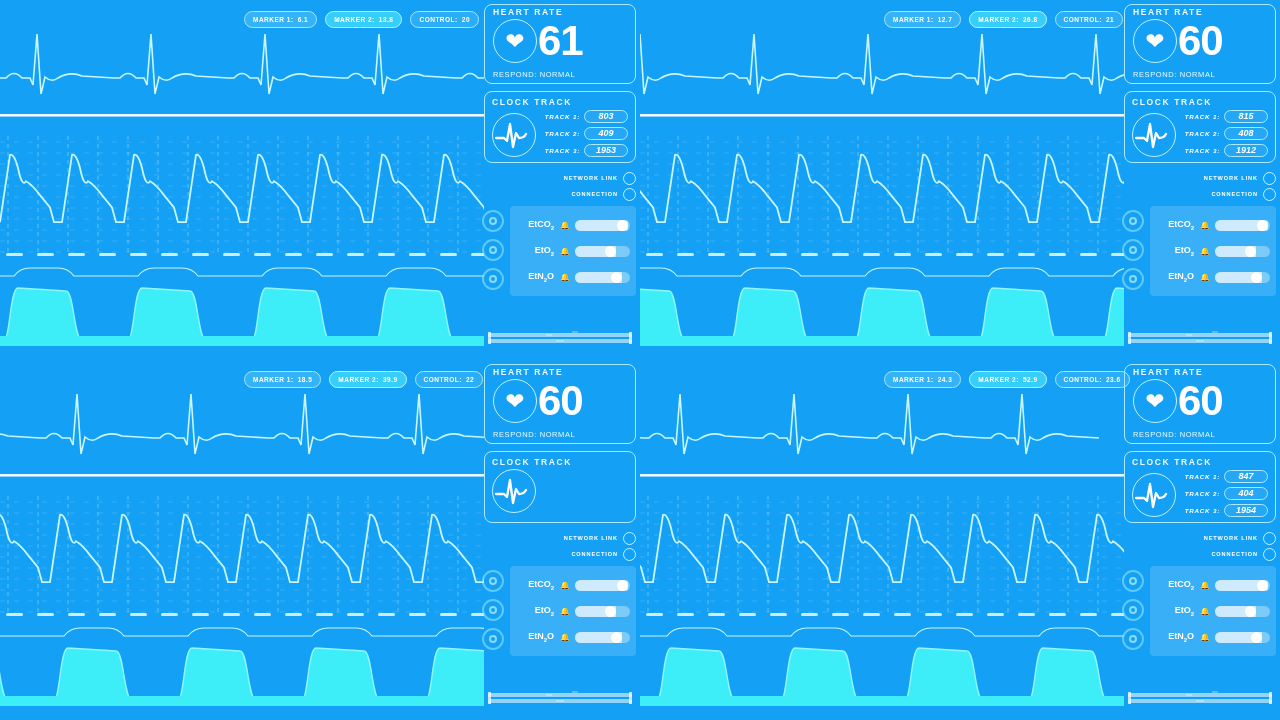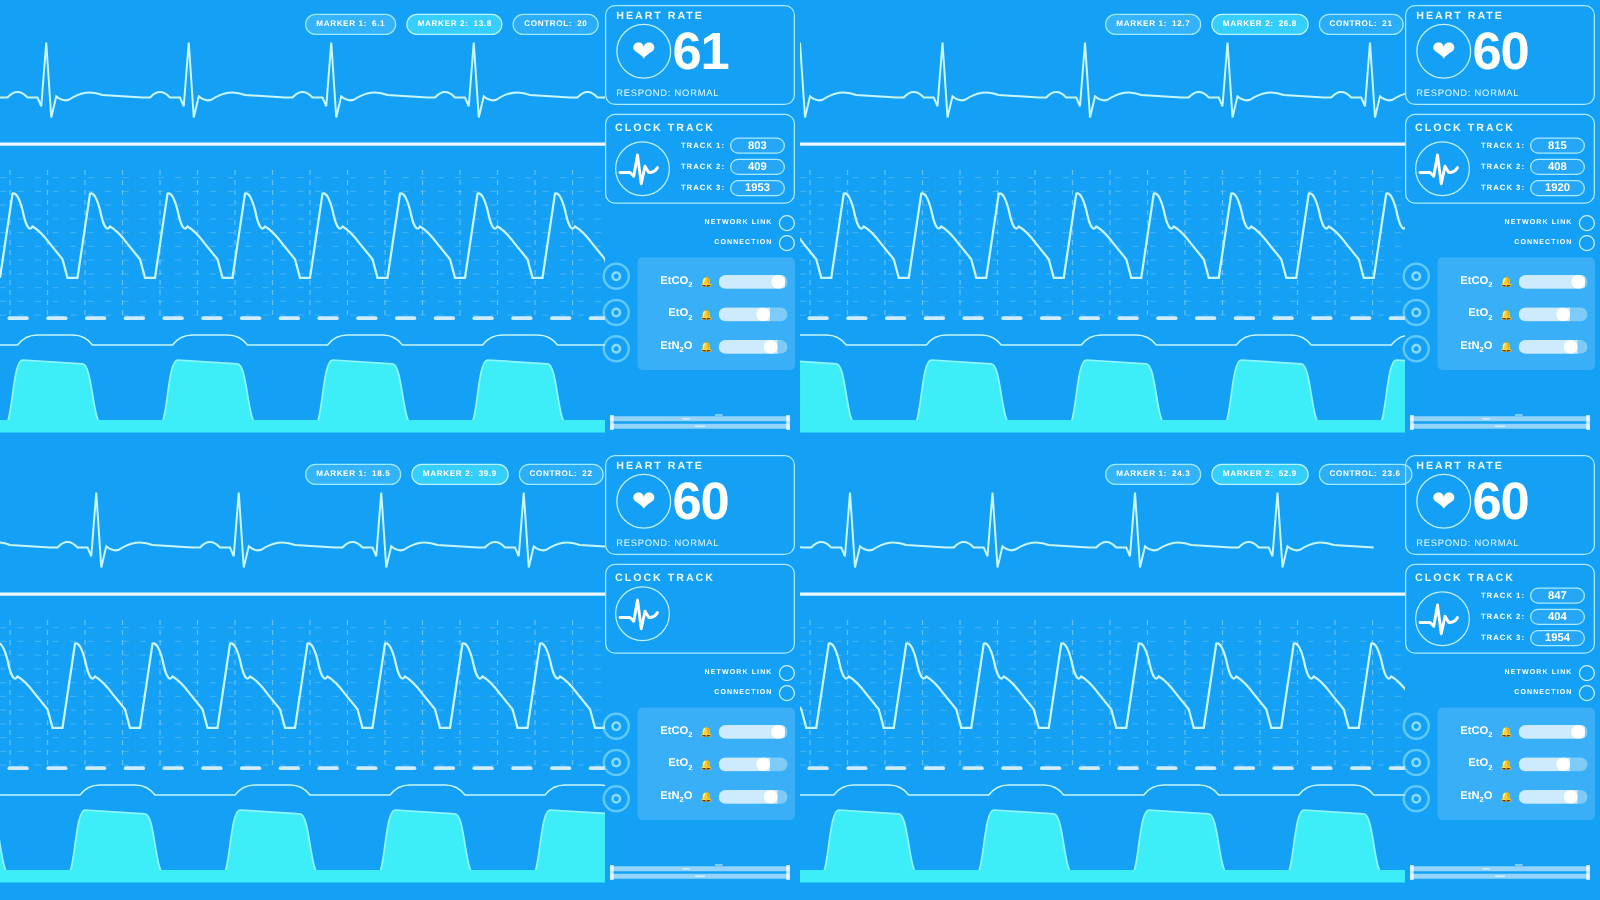--- a/index.html
+++ b/index.html
@@ -47,21 +47,21 @@
   .hr-foot { font-size:7.5px; letter-spacing:.6px; color:#eafaff;
              position:absolute; left:8px; bottom:4px; }
 
   .ct-panel { height:72px; margin-top:7px; padding:5px 7px 0 7px; }
   .ct-body { display:flex; align-items:center; margin-top:2px; }
   .ct-circle { width:44px; height:44px; border-radius:50%;
                border:1.6px solid #bff0ff; flex:0 0 auto; position:relative;
                overflow:hidden; }
   .ct-rows { margin-left:6px; flex:1; }
   .ct-row { display:flex; align-items:center; justify-content:flex-end;
-            height:14px; margin-bottom:3px; }
+            height:14px; margin-bottom:3px;font-style:italic; }
   .ct-lbl { font-size:6.2px; font-weight:bold; letter-spacing:.8px;
             color:#ffffff; margin-right:4px; }
   .ct-box { border:1px solid #a9eaff; border-radius:7px; width:44px;
             height:13px; display:flex; align-items:center;
             justify-content:center; background:rgba(255,255,255,.08);
             font-size:9px; font-weight:bold; color:#ffffff; }
 
   .links { margin-top:7px; }
   .link-row { display:flex; align-items:center; justify-content:flex-end;
               gap:5px; height:16px; }
@@ -384,21 +384,21 @@
           <div class="ct-row">
             <span class="ct-lbl">TRACK 1:</span>
             <span class="ct-box">815</span>
           </div>
           <div class="ct-row">
             <span class="ct-lbl">TRACK 2:</span>
             <span class="ct-box">408</span>
           </div>
           <div class="ct-row">
             <span class="ct-lbl">TRACK 3:</span>
-            <span class="ct-box">1920</span>
+            <span class="ct-box">1912</span>
           </div>
         </div>
       </div>
     </div>
 
     <div class="links">
       <div class="link-row">
         <span class="link-lbl">NETWORK LINK</span>
         <span class="link-dot"></span>
       </div>

